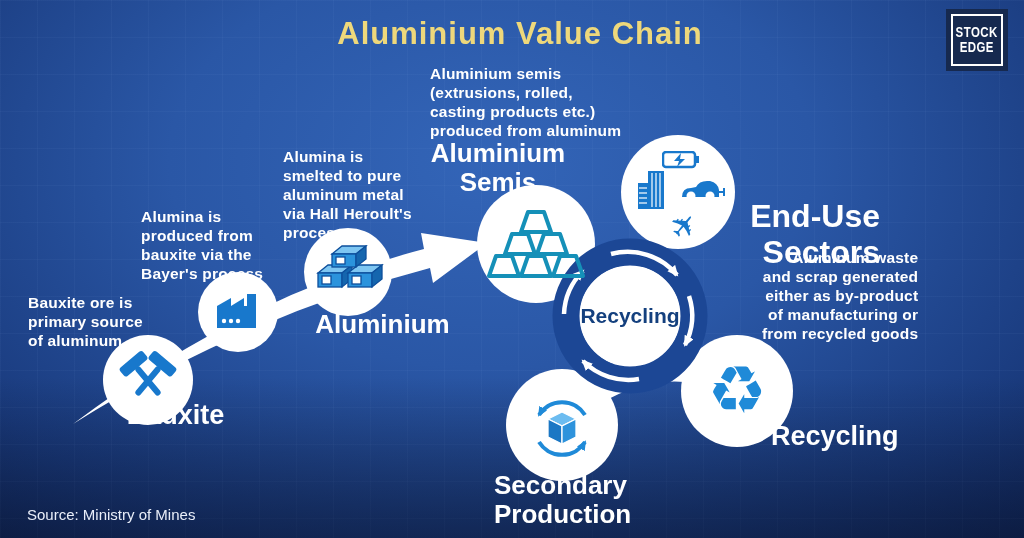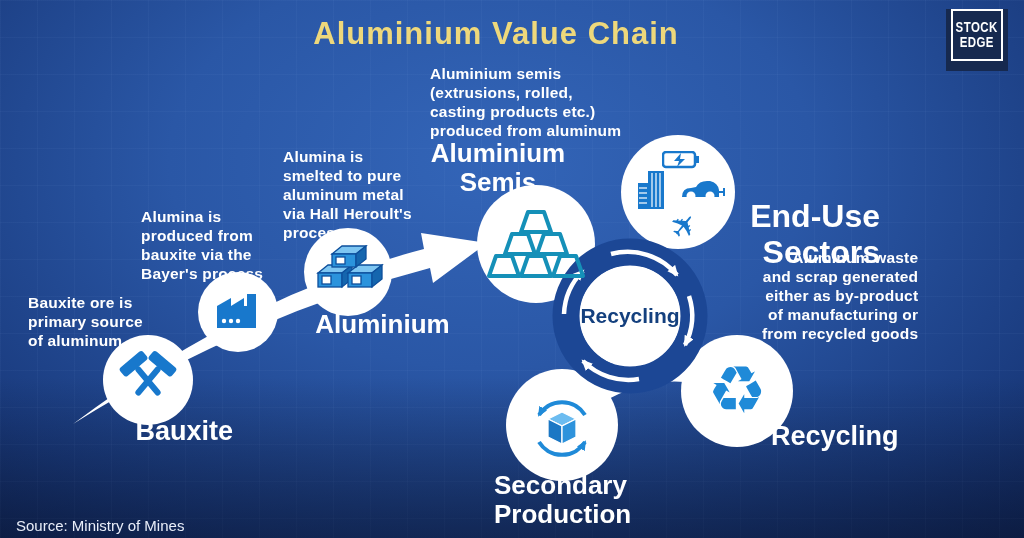--- a/index.html
+++ b/index.html
@@ -7,43 +7,43 @@
     position:relative;width:1024px;height:538px;overflow:hidden;
     font-family:"Liberation Sans",sans-serif;
     background:
       linear-gradient(to bottom, rgba(8,16,40,0) 70%, rgba(5,10,28,.45) 100%),
       repeating-linear-gradient(to right, rgba(140,175,230,.05) 0 1px, transparent 1px 37px),
       repeating-linear-gradient(to bottom, rgba(140,175,230,.05) 0 1px, transparent 1px 37px),
       radial-gradient(ellipse 90% 110% at 48% 30%, #3365b8 0%, #2a57a6 35%, #1a3b7e 68%, #0c1e4b 100%);
   }
   .abs{position:absolute;}
   #title{top:16px;left:0;width:992px;text-align:center;font-size:31px;font-weight:700;
-         color:#eed87b;letter-spacing:1px;}
+         color:#eed87b;letter-spacing:1px;padding-left:24px;}
   .note{color:#ffffff;font-size:15.5px;font-weight:600;line-height:1.22;
         white-space:pre-line;letter-spacing:.2px;}
   .heading{color:#ffffff;font-weight:700;white-space:pre-line;}
   #note-bauxite{left:28px;top:294px;}
   #note-alumina{left:141px;top:208px;}
   #note-smelt{left:283px;top:148px;}
   #note-semis{left:430px;top:65px;}
   #note-enduse{left:660px;top:81px;}
   #note-waste{left:762px;top:249px;text-align:right;}
   #note-scraps{left:323px;top:393px;}
-  #h-bauxite{left:118px;top:416px;width:115px;text-align:right;font-size:27px;}
+  #h-bauxite{left:118px;top:400px;width:115px;text-align:center;font-size:27px;}
   #h-alumina{left:212px;top:353px;width:120px;text-align:center;font-size:26px;}
   #h-aluminium{left:300px;top:309px;width:165px;text-align:center;font-size:26px;}
   #h-semis{left:417px;top:139px;width:162px;text-align:center;font-size:26px;line-height:1.12;}
   #h-enduse{left:735px;top:157px;width:145px;text-align:right;font-size:32px;line-height:1.12;margin-top:42px;}
   #h-secondary{left:494px;top:471px;font-size:26px;line-height:1.1;}
   #h-recycle{left:771px;top:421px;font-size:27px;}
   #center-label{left:568px;top:304px;width:124px;text-align:center;font-size:21px;
                 font-weight:700;color:#14407e;}
-  #source{left:16px;top:506px;font-size:15px;font-weight:500;color:#e9eef9;margin-top:11px;}
+  #source{left:27px;top:506px;font-size:15px;font-weight:500;color:#e9eef9;}
   #logo{right:16px;top:9px;width:62px;height:62px;background:#16294f;
-        display:flex;align-items:flex-start;justify-content:center;}
+        display:flex;align-items:center;justify-content:center;}
   #logo-frame{border:2px solid #ffffff;width:48px;height:48px;display:flex;flex-direction:column;
         align-items:center;justify-content:center;color:#ffffff;font-weight:700;font-size:14px;
         line-height:15px;letter-spacing:.5px;}
   #logo-frame span{display:block;transform:scaleX(.82);}
   .icon{transform:translate(-50%,-50%);}
   #icon-recycle{left:737px;top:390px;font-size:66px;line-height:1;color:#1f8ad8;}
   #icon-plane{left:684px;top:226px;font-size:32px;line-height:1;color:#1878cc;
               transform:translate(-50%,-50%) rotate(-50deg);}
 </style>
 </head>

